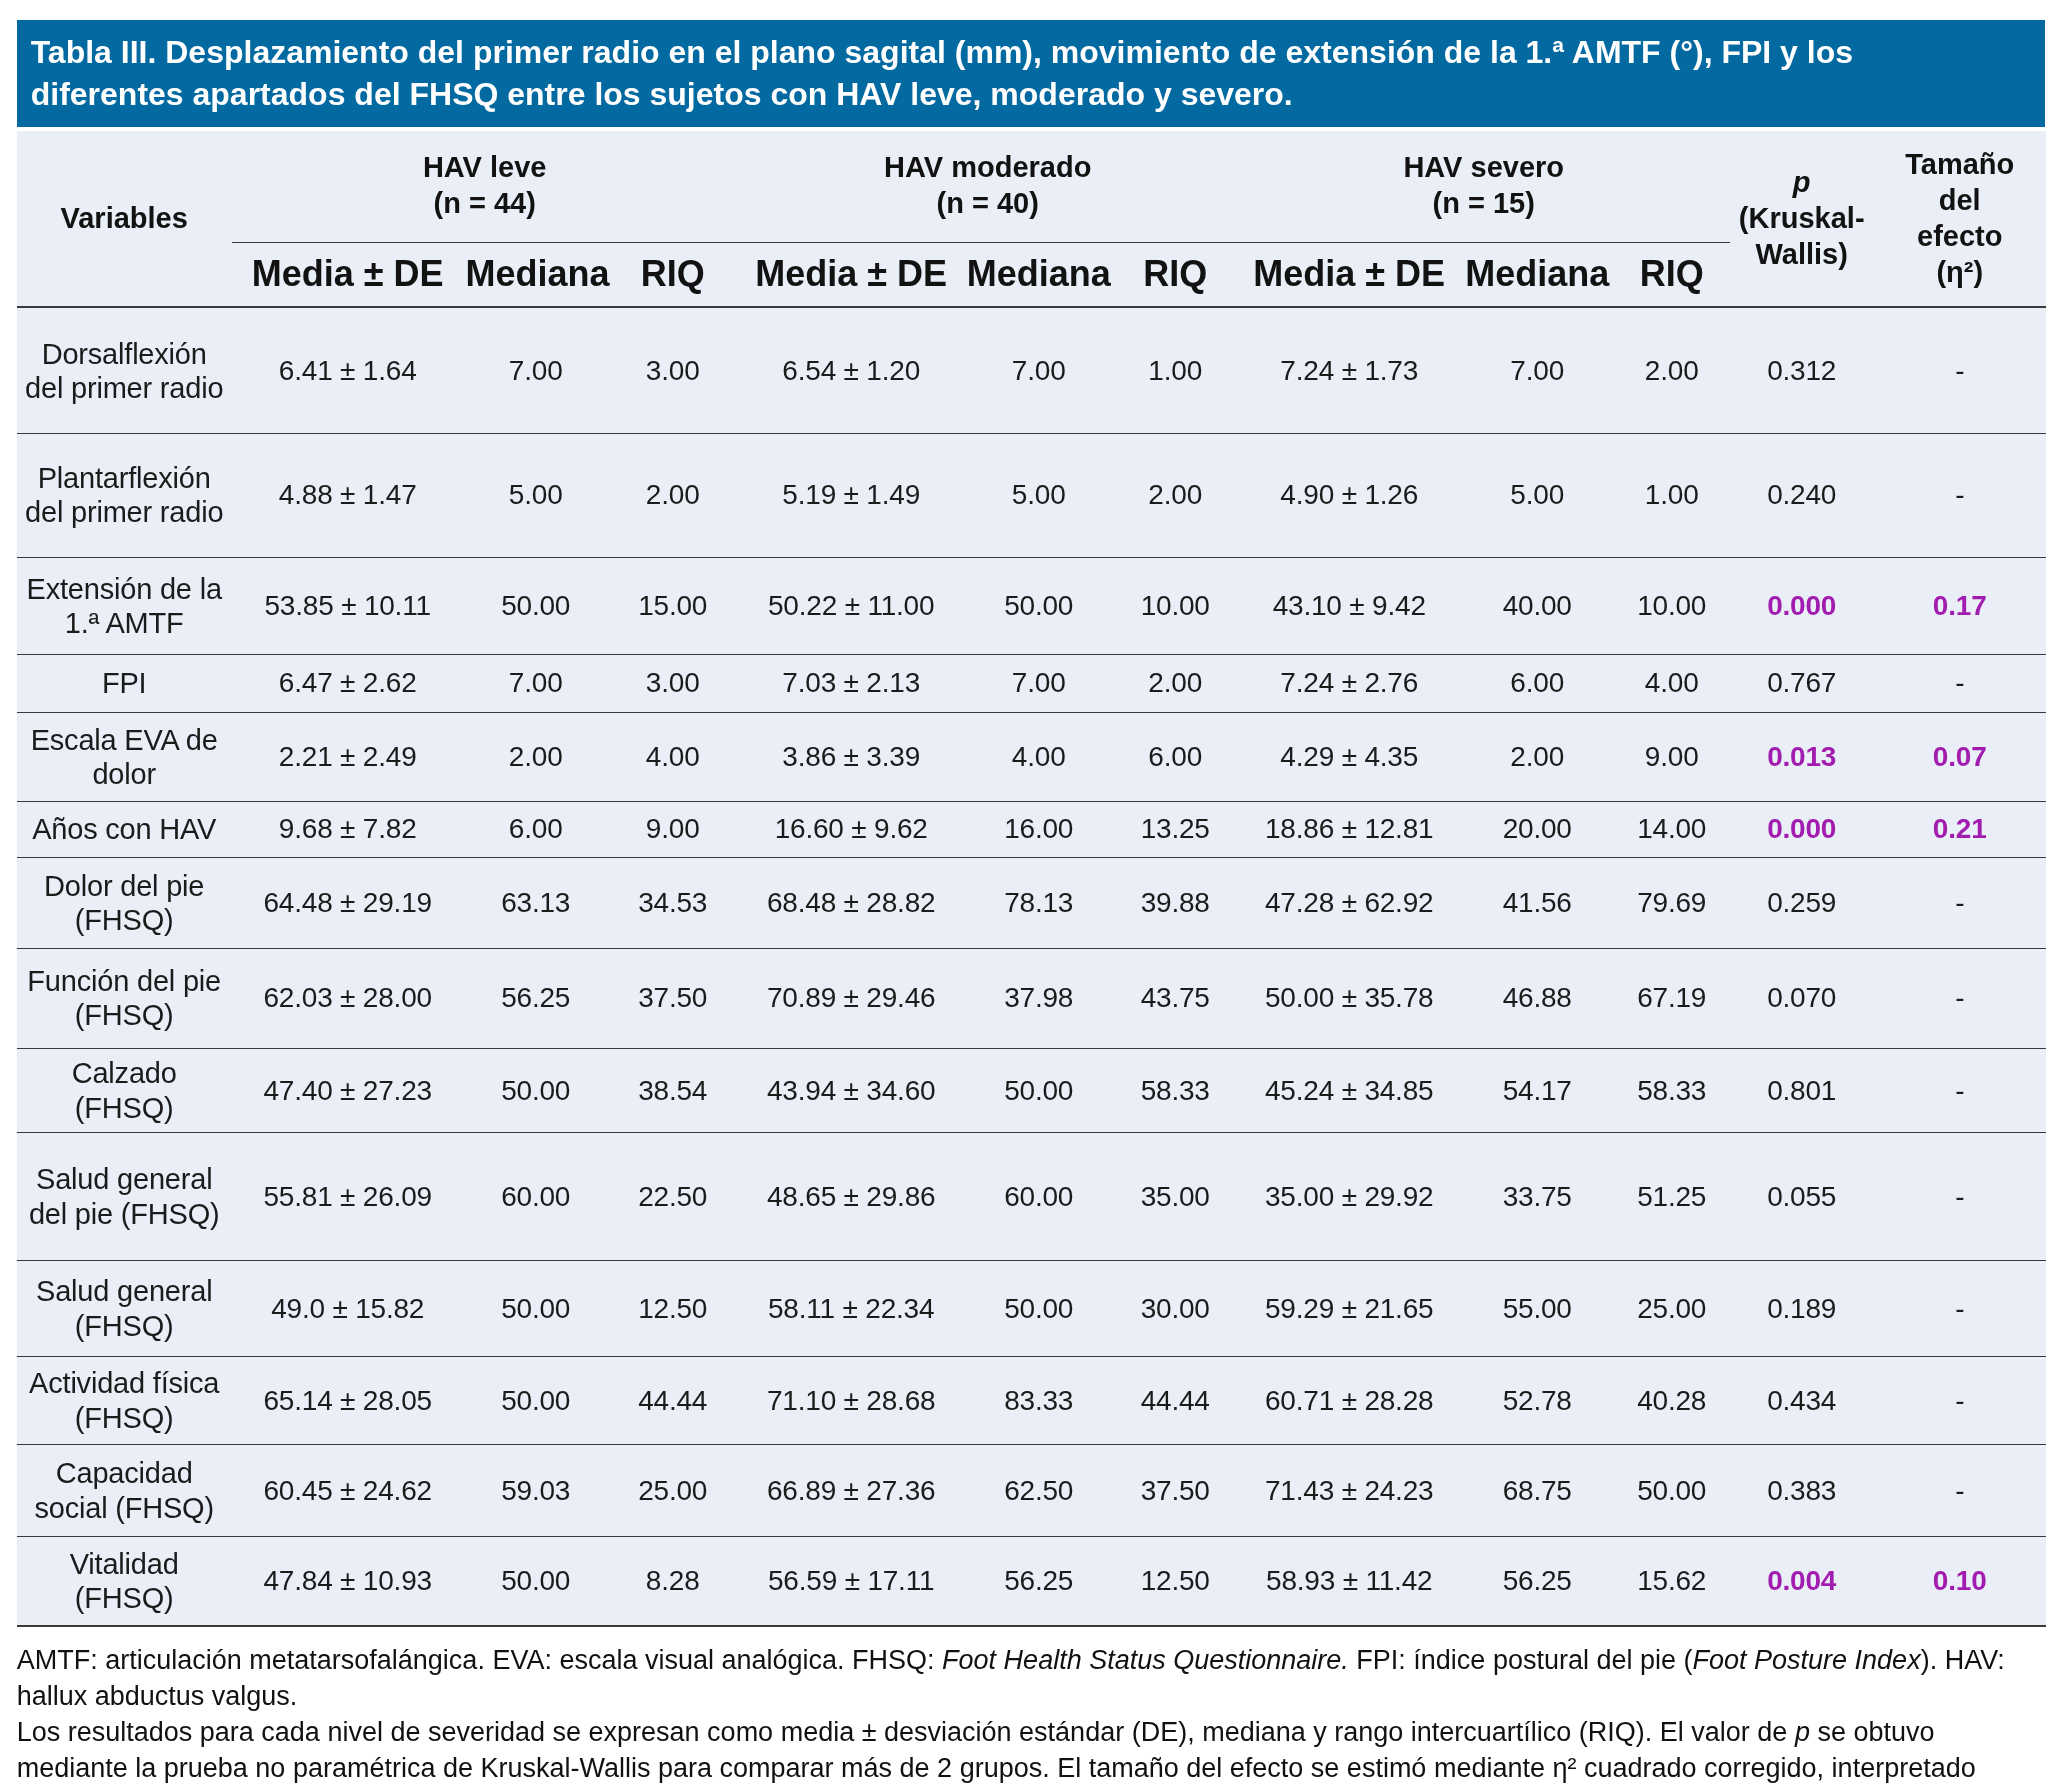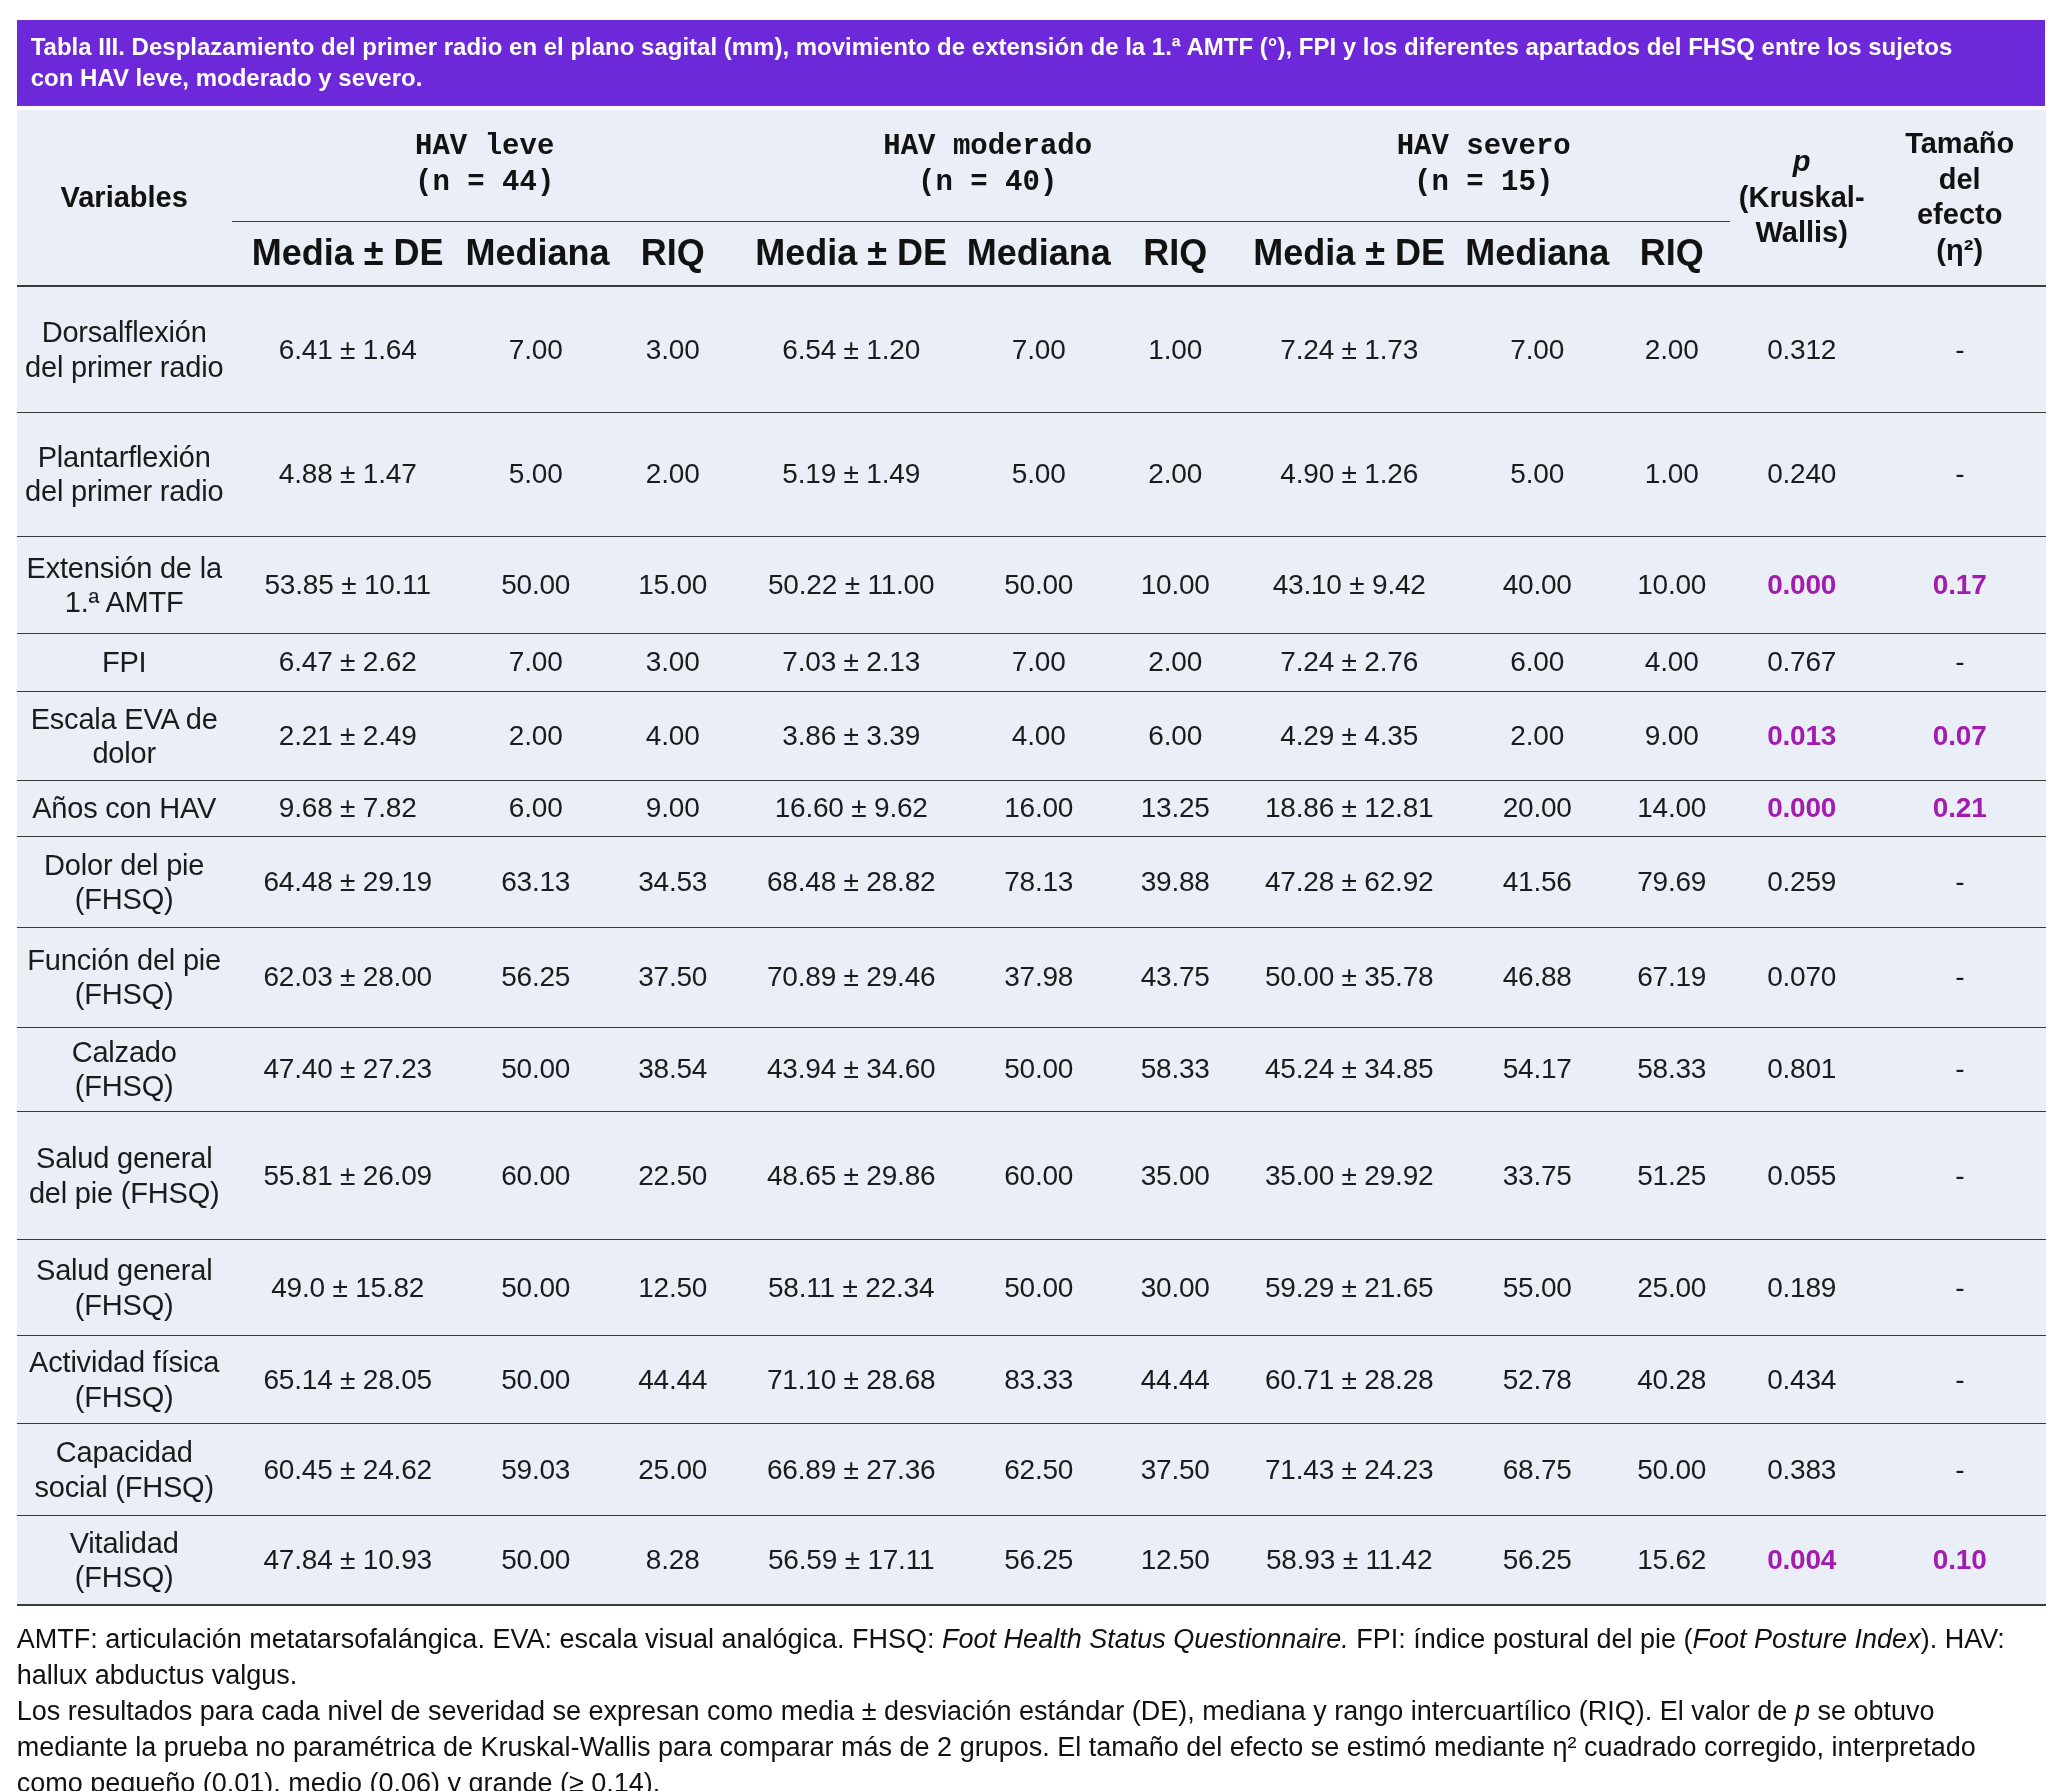--- a/index.html
+++ b/index.html
@@ -3,33 +3,33 @@
 <meta charset="utf-8">
 <style>
   html,body{margin:0;padding:0;}
   body{
     width:2062px;height:1791px;background:#ffffff;
     font-family:"Liberation Sans", sans-serif;color:#1b1b1b;
   }
   .page{position:relative;width:2062px;height:1791px;background:#ffffff;overflow:hidden;}
   .title-bar{
     margin:20.4px 16.7px 3.7px 16.7px;
-    background:#6d28d9;color:#ffffff;
-    font-size:24px;font-weight:bold;line-height:1.32;
+    background:#0369a1;color:#ffffff;
+    font-size:32px;font-weight:bold;line-height:1.32;
     padding:10.2px 93px 12px 14px;box-sizing:border-box;
   }
   table.data{
     width:2029px;margin:0 16.7px;border-collapse:collapse;table-layout:fixed;
     background:#e9eef7;
   }
   thead th{
     font-weight:bold;text-align:center;vertical-align:middle;
     font-size:29px;color:#121212;line-height:1.24;padding:3.7px 1.9px;
   }
-  th.group{border-bottom:1.9px solid #3a3a3a;height:104px;font-family:Liberation Mono, monospace;}
+  th.group{border-bottom:1.9px solid #3a3a3a;height:104px;}
   tr.sub-row th{height:56px;font-size:36px;}
   thead{border-bottom:2.8px solid #3a3a3a;}
   tbody tr{border-bottom:1.9px solid #3a3a3a;margin-left:25px;}
   tbody tr.last{border-bottom:2.8px solid #3a3a3a;}
   tbody td{
     text-align:center;vertical-align:middle;font-size:28px;color:#1b1b1b;
     padding:3.7px 1.9px;letter-spacing:-0.2px;
   }
   td.var{font-size:29px;line-height:1.18;padding:7.4px 5.6px;}
   tr.sig td.pv, tr.sig td.ev{font-weight:bold;color:#a21caf;}

